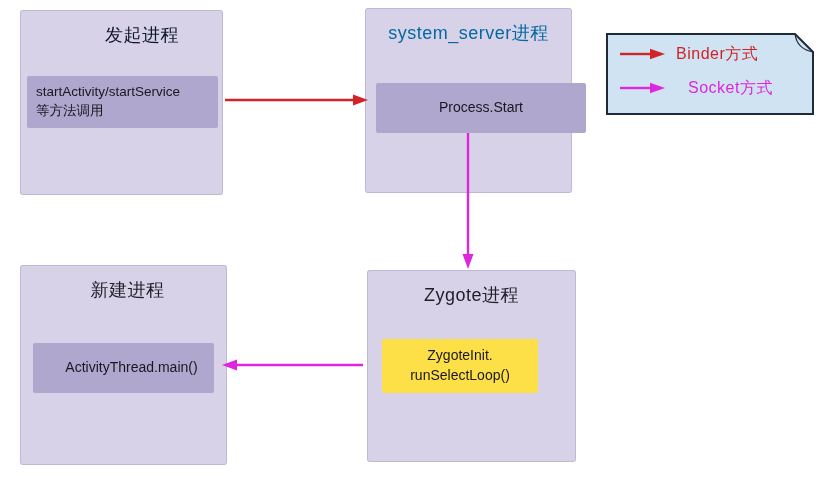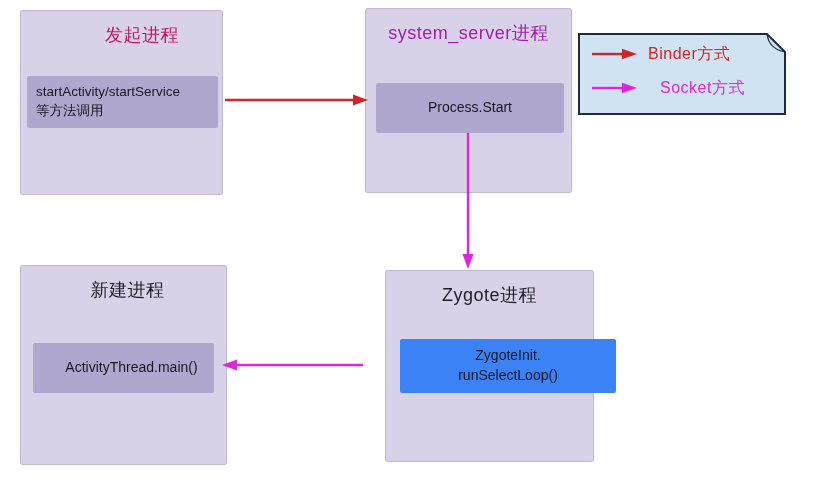--- a/index.html
+++ b/index.html
@@ -50,21 +50,21 @@
     padding-right: 12px;
     font-size: 13.5px;
   }
   .arrows {
     position: absolute;
     left: 0; top: 0;
     pointer-events: none;
   }
   .legend {
     position: absolute;
-    left: 578px;
+    left: 606px;
     top: 33px;
     width: 208px;
     height: 82px;
   }
   .legend-bg {
     position: absolute;
     left: 0; top: 0;
   }
   .legend-row {
     position: absolute;
@@ -78,38 +78,38 @@
     font-size: 16px;
     letter-spacing: 0.5px;
   }
 </style>
 </head>
 <body>
 
 <div class="canvas">
 
   <div class="pbox" style="left: 20px; top: 10px; width: 203px; height: 185px; background-color: rgb(216, 210, 232);">
-    <div class="ptitle" style="color: #be185d; padding-left: 41px;">发起进程</div>
+    <div class="ptitle" style="color: #0f172a; padding-left: 41px;">发起进程</div>
     <div class="inner left-align" style="left: 6px; top: 65px; width: 191px; height: 52px; background-color: rgb(176, 167, 206);">startActivity/startService
 等方法调用</div>
   </div>
 
   <div class="pbox" style="left: 365px; top: 8px; width: 207px; height: 185px; background-color: rgb(216, 210, 232);">
-    <div class="ptitle" style="color: #a21caf;">system_server进程</div>
-    <div class="inner" style="left: 10px; top: 74px; width: 188px; height: 50px; background-color: rgb(176, 167, 206);">Process.Start</div>
+    <div class="ptitle" style="color: #0369a1;">system_server进程</div>
+    <div class="inner" style="left: 10px; top: 74px; width: 210px; height: 50px; background-color: rgb(176, 167, 206);">Process.Start</div>
   </div>
 
   <div class="pbox" style="left: 20px; top: 265px; width: 207px; height: 200px; background-color: rgb(216, 210, 232);">
     <div class="ptitle" style="color: rgb(30, 31, 41); padding-left: 8px;">新建进程</div>
     <div class="inner" style="left: 12px; top: 77px; width: 181px; height: 50px; background-color: rgb(176, 167, 206); padding-left: 16px;">ActivityThread.main()</div>
   </div>
 
-  <div class="pbox" style="left: 385px; top: 270px; width: 209px; height: 192px; background-color: rgb(216, 210, 232);">
+  <div class="pbox" style="left: 367px; top: 270px; width: 209px; height: 192px; background-color: rgb(216, 210, 232);">
     <div class="ptitle" style="color: rgb(30, 31, 41);">Zygote进程</div>
-    <div class="inner" style="left: 14px; top: 68px; width: 216px; height: 54px; background-color: #3b82f6;">ZygoteInit.
+    <div class="inner" style="left: 14px; top: 68px; width: 156px; height: 54px; background-color: #fde047;">ZygoteInit.
 runSelectLoop()</div>
   </div>
 
   <svg class="arrows" width="839" height="498" viewBox="0 0 839 498">
 
     <g>
       <line x1="225" y1="100" x2="354" y2="100" stroke-width="2.4" stroke="#d22327"></line>
       <polygon points="368,100 353,94.5 353,105.5" fill="#d22327"></polygon>
     </g>
 

